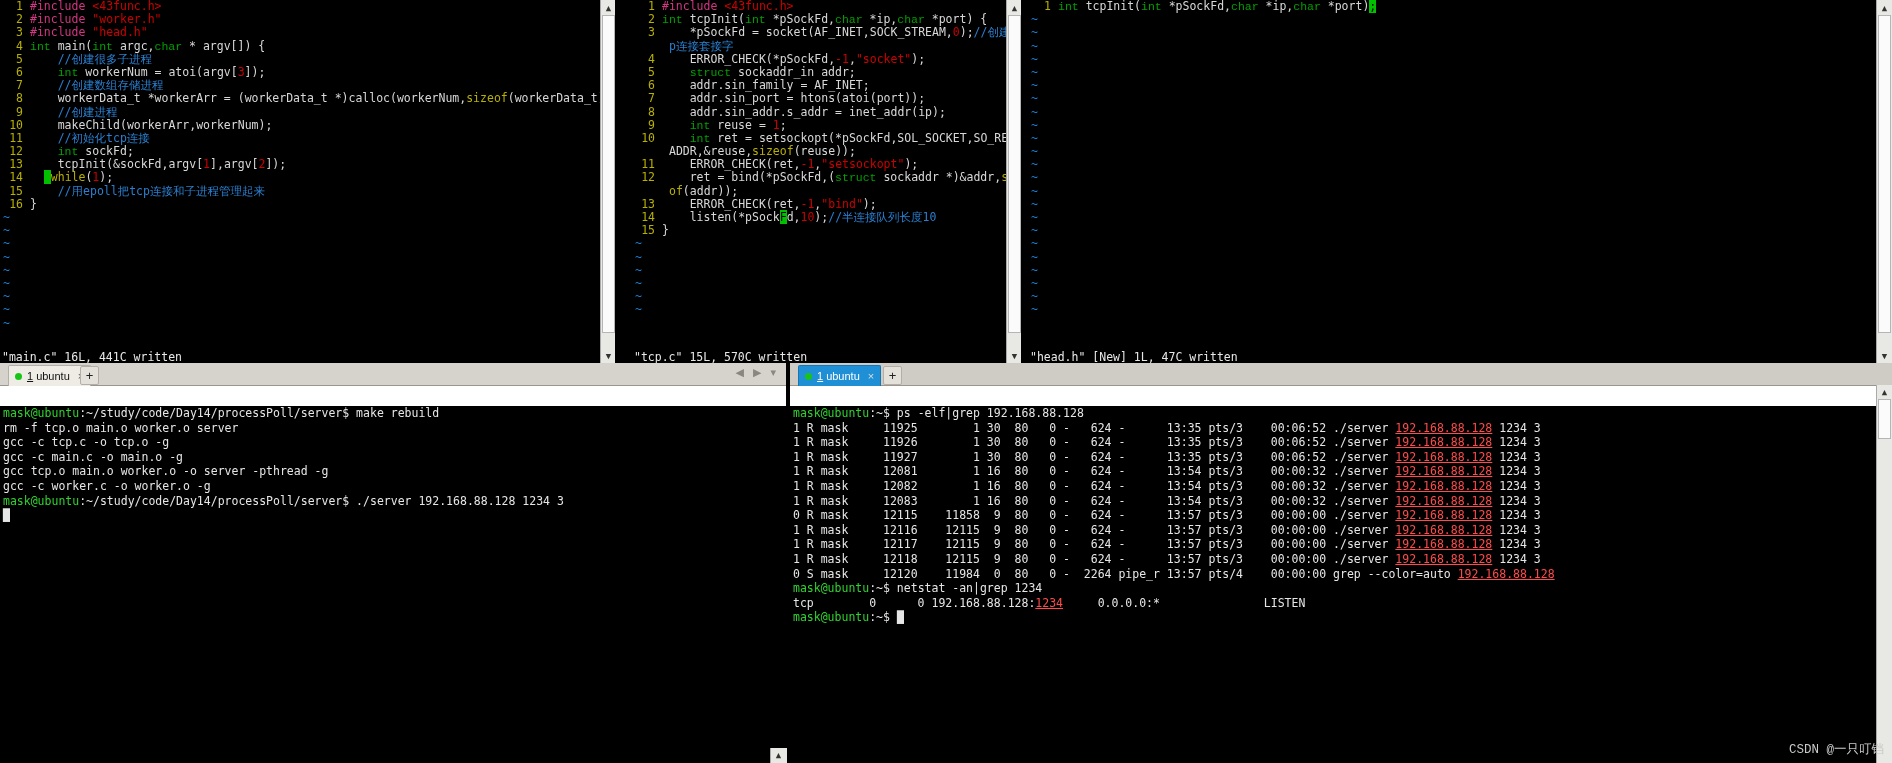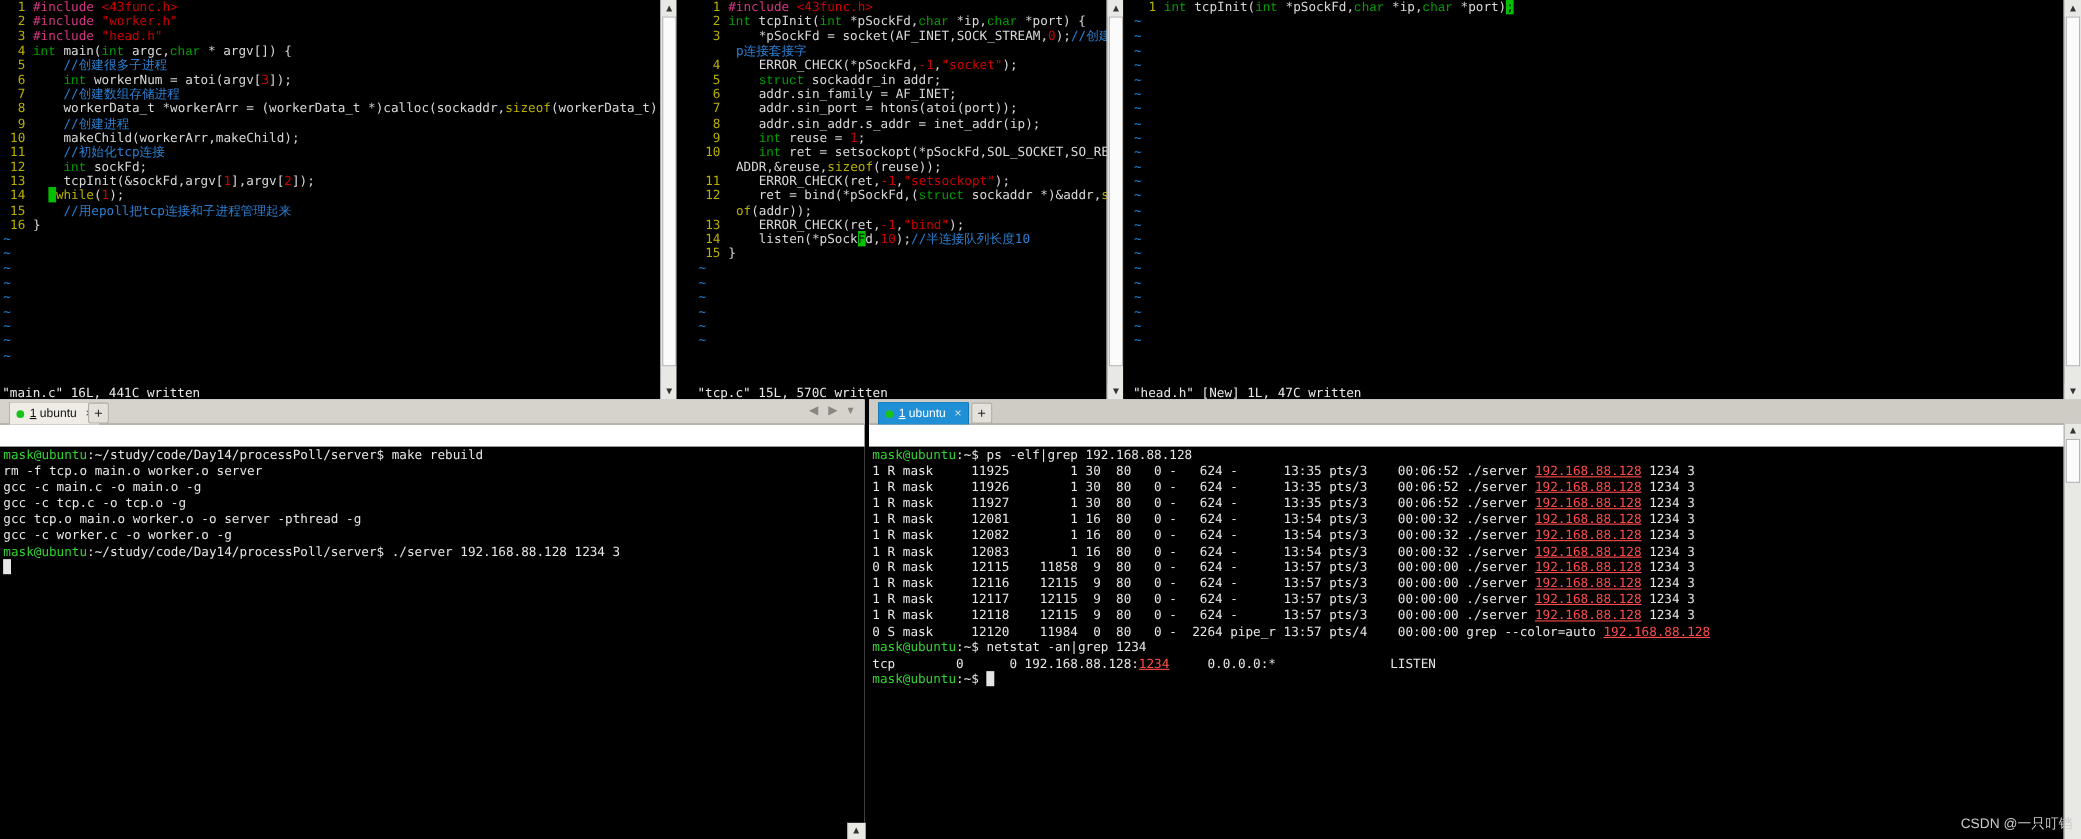--- a/index.html
+++ b/index.html
@@ -96,41 +96,41 @@
   .tsb{position:absolute;right:0;top:22px;width:15px;height:378px;
        background:#e8e8e4;border-left:1px solid #aaa;}
   .tsb .arrow{width:15px;height:14px;display:flex;align-items:center;
        justify-content:center;font-size:9px;color:#333;}
   .tsb .thumb{position:absolute;left:1px;top:14px;width:13px;height:40px;
        background:#fbfbfb;border:1px solid #b5b5b5;box-sizing:border-box;}
   .gutter-left{position:absolute;left:770px;top:385px;width:16px;height:378px;
        background:#e8e8e4;border-left:1px solid #aaa;}
 
   .watermark{position:absolute;right:8px;bottom:5px;font-size:12.5px;
-       color:#c9c9c9;font-family:Liberation Sans, sans-serif;}
+       color:#c9c9c9;font-family:Liberation Mono, monospace;}
 </style>
 </head>
 <body>
 
 <div class="screen">
 
   <div class="vim-row">
 
     <div class="pane p1">
       <div class="code" id="code-0">
           <div class="ln"><span class="num">1</span><span class="txt"><span class="pre">#include </span><span class="str">&lt;43func.h&gt;</span></span></div>
           <div class="ln"><span class="num">2</span><span class="txt"><span class="pre">#include </span><span class="str">"worker.h"</span></span></div>
           <div class="ln"><span class="num">3</span><span class="txt"><span class="pre">#include </span><span class="str">"head.h"</span></span></div>
           <div class="ln"><span class="num">4</span><span class="txt"><span class="kw">int</span><span class="plain"> main(</span><span class="kw">int</span><span class="plain"> argc,</span><span class="kw">char</span><span class="plain"> * argv[]) {</span></span></div>
           <div class="ln"><span class="num">5</span><span class="txt"><span class="cmt">    //创建很多子进程</span></span></div>
           <div class="ln"><span class="num">6</span><span class="txt"><span class="plain">    </span><span class="kw">int</span><span class="plain"> workerNum = atoi(argv[</span><span class="num2">3</span><span class="plain">]);</span></span></div>
           <div class="ln"><span class="num">7</span><span class="txt"><span class="cmt">    //创建数组存储进程</span></span></div>
-          <div class="ln"><span class="num">8</span><span class="txt"><span class="plain">    workerData_t *workerArr = (workerData_t *)calloc(sockaddr,</span><span class="fn">sizeof</span><span class="plain">(workerData_t));</span></span></div>
+          <div class="ln"><span class="num">8</span><span class="txt"><span class="plain">    workerData_t *workerArr = (workerData_t *)calloc(workerNum,</span><span class="fn">sizeof</span><span class="plain">(workerData_t));</span></span></div>
           <div class="ln"><span class="num">9</span><span class="txt"><span class="cmt">    //创建进程</span></span></div>
-          <div class="ln"><span class="num">10</span><span class="txt"><span class="plain">    makeChild(workerArr,makeChild);</span></span></div>
+          <div class="ln"><span class="num">10</span><span class="txt"><span class="plain">    makeChild(workerArr,workerNum);</span></span></div>
           <div class="ln"><span class="num">11</span><span class="txt"><span class="cmt">    //初始化tcp连接</span></span></div>
           <div class="ln"><span class="num">12</span><span class="txt"><span class="plain">    </span><span class="kw">int</span><span class="plain"> sockFd;</span></span></div>
           <div class="ln"><span class="num">13</span><span class="txt"><span class="plain">    tcpInit(&amp;sockFd,argv[</span><span class="num2">1</span><span class="plain">],argv[</span><span class="num2">2</span><span class="plain">]);</span></span></div>
           <div class="ln"><span class="num">14</span><span class="txt"><span class="plain">  </span><span class="curs"> </span><span class="stmt">while</span><span class="plain">(</span><span class="num2">1</span><span class="plain">);</span></span></div>
           <div class="ln"><span class="num">15</span><span class="txt"><span class="cmt">    //用epoll把tcp连接和子进程管理起来</span></span></div>
           <div class="ln"><span class="num">16</span><span class="txt"><span class="plain">}</span></span></div>
           <div class="tilde">~</div>
           <div class="tilde">~</div>
           <div class="tilde">~</div>
           <div class="tilde">~</div>
@@ -249,22 +249,22 @@
         <div class="plusbtn" style="left:80px;">+</div>
         <div class="navarrows">
           <span>◀</span>
           <span>▶</span>
           <span>▾</span>
         </div>
       </div>
       <div class="tbody" id="term-0">
           <div class="tline"><span class="g">mask@ubuntu</span><span>:~/study/code/Day14/processPoll/server$ make rebuild</span></div>
           <div class="tline"><span>rm -f tcp.o main.o worker.o server</span></div>
+          <div class="tline"><span>gcc -c tcp.c -o tcp.o -g</span></div>
           <div class="tline"><span>gcc -c main.c -o main.o -g</span></div>
-          <div class="tline"><span>gcc -c tcp.c -o tcp.o -g</span></div>
           <div class="tline"><span>gcc tcp.o main.o worker.o -o server -pthread -g</span></div>
           <div class="tline"><span>gcc -c worker.c -o worker.o -g</span></div>
           <div class="tline"><span class="g">mask@ubuntu</span><span>:~/study/code/Day14/processPoll/server$ ./server 192.168.88.128 1234 3</span></div>
           <div class="tline"><span>█</span></div>
         </div>
     </div>
 
     <div class="gutter-left">
       <div class="arrow" style="width:15px;height:14px;display:flex;align-items:center;justify-content:center;font-size:9px;color:#333;">▲</div>
     </div>

